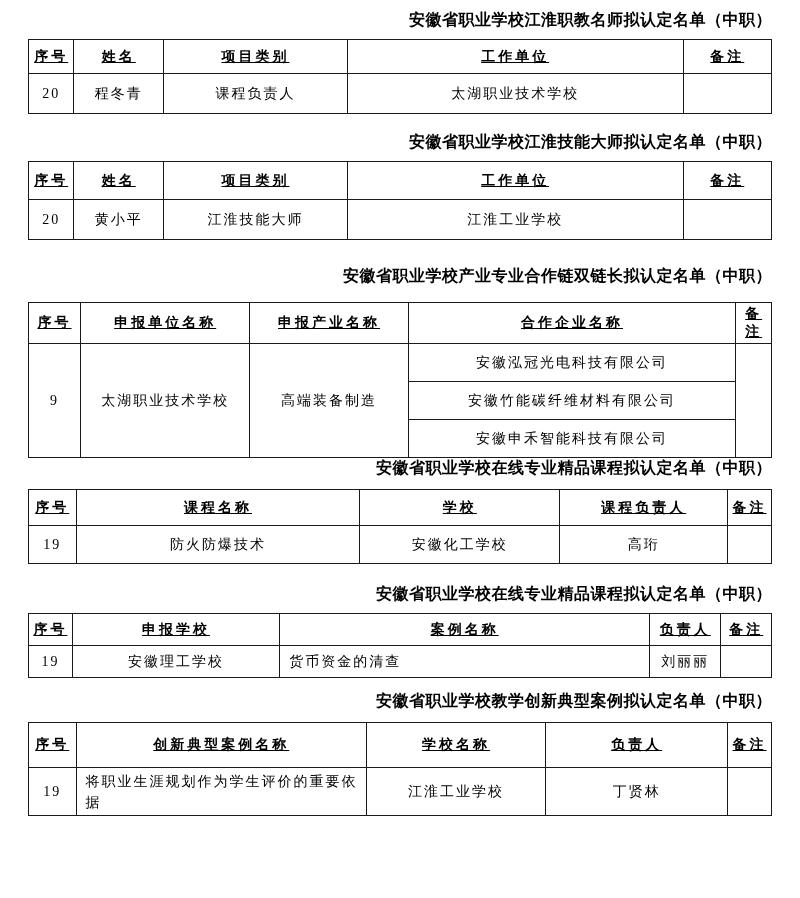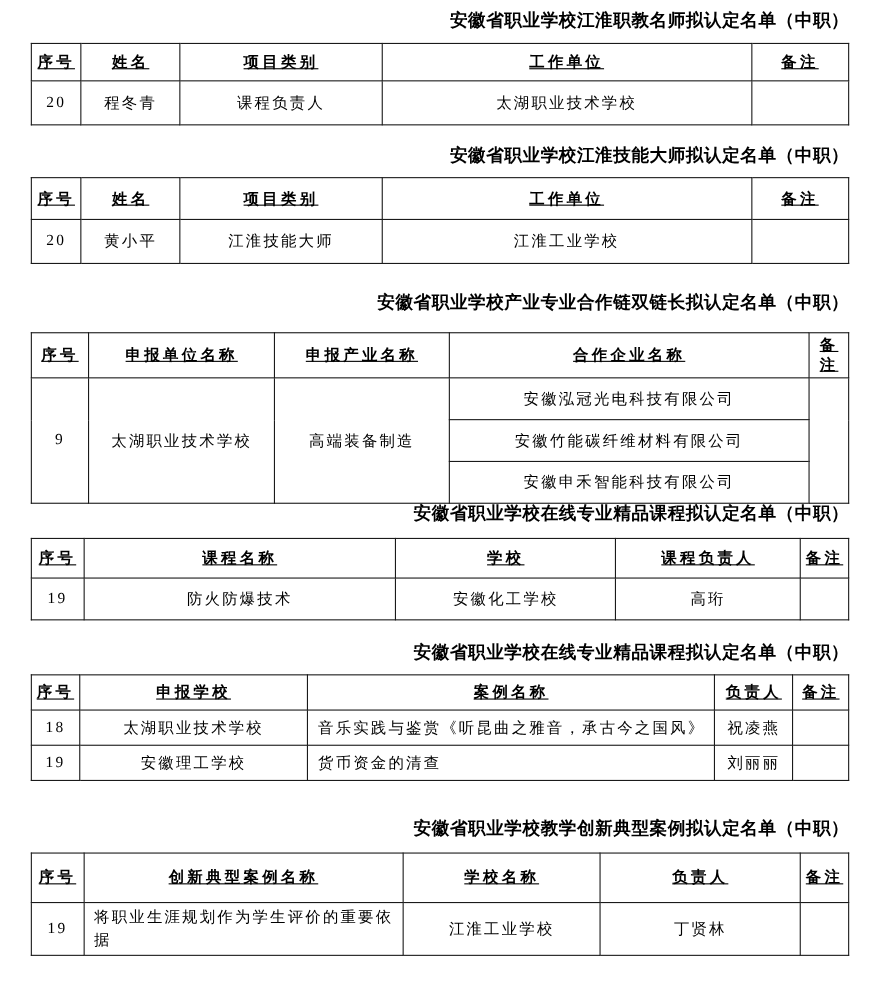--- a/index.html
+++ b/index.html
@@ -32,21 +32,21 @@
   .sec2 th{height:38px;} .sec2 td{height:40px;}
   .sec3 .tbl-title{margin-top:26px;}
   .sec3 table{margin-top:17px;}
   .sec3 th{height:36px;} .sec3 td{height:38px;}
   .sec4 .tbl-title{}
   .sec4 table{margin-top:12px;}
   .sec4 th{height:36px;} .sec4 td{height:38px;}
   .sec5 .tbl-title{margin-top:20px;}
   .sec5 table{margin-top:10px;}
   .sec5 th{height:32px;} .sec5 td{height:32px;}
-  .sec6 .tbl-title{margin-top:34px;}
+  .sec6 .tbl-title{margin-top:13px;}
   .sec6 table{margin-top:12px;}
   .sec6 th{height:45px;} .sec6 td{height:48px;}
   .sec6 .case-cell{letter-spacing:2px;line-height:21px;}
 </style>
 </head>
 <body>
 
 <div class="page">
 
   <section class="sec1">
@@ -193,27 +193,20 @@
         <tr>
           <th>序号</th>
           <th>申报学校</th>
           <th>案例名称</th>
           <th>负责人</th>
           <th>备注</th>
         </tr>
       </thead>
       <tbody>
         <tr>
-          <td>18</td>
-          <td>太湖职业技术学校</td>
-          <td class="ta-l">音乐实践与鉴赏《听昆曲之雅音，承古今之国风》</td>
-          <td>祝凌燕</td>
-          <td></td>
-        </tr>
-        <tr>
           <td>19</td>
           <td>安徽理工学校</td>
           <td class="ta-l">货币资金的清查</td>
           <td>刘丽丽</td>
           <td></td>
         </tr>
       </tbody>
     </table>
   </section>
 

